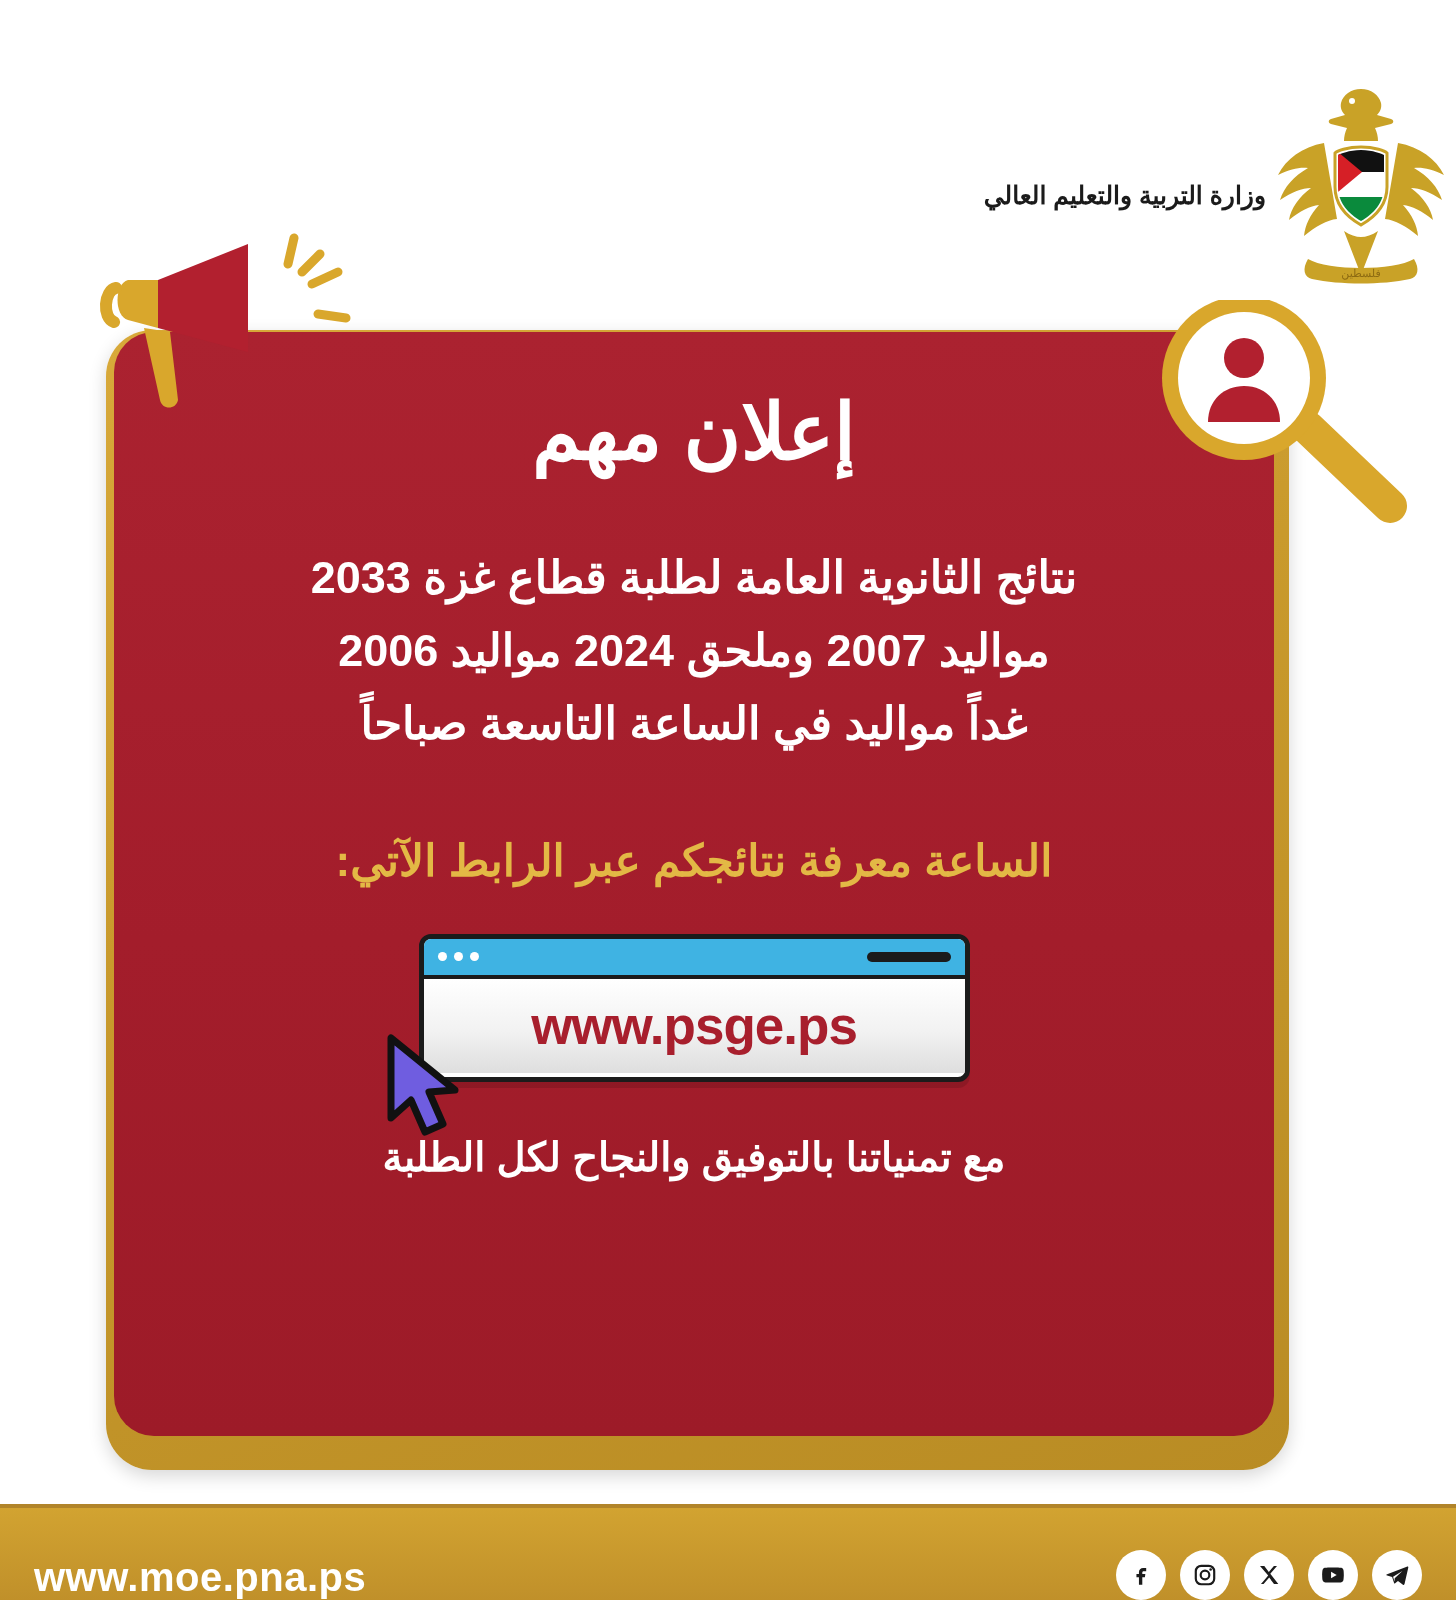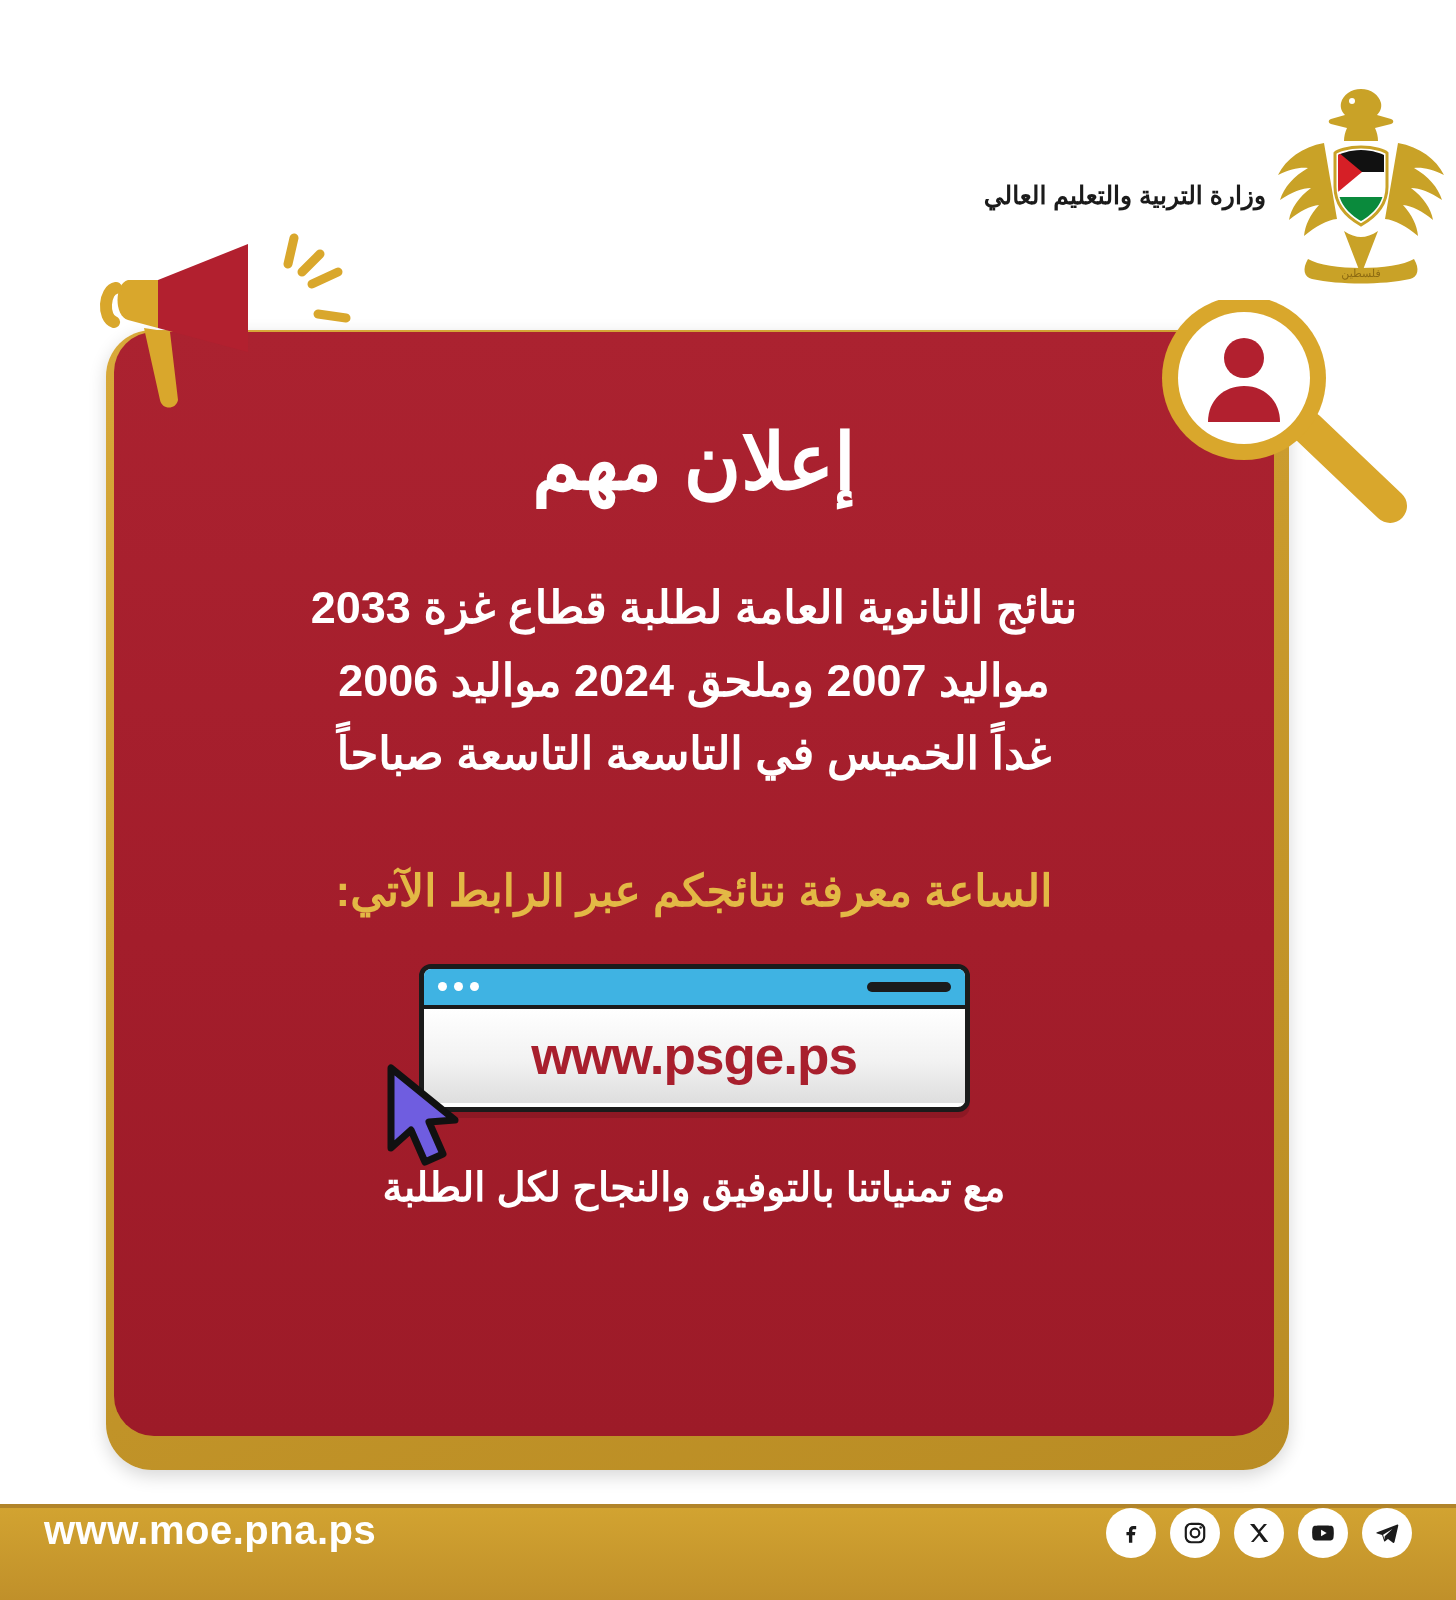--- a/index.html
+++ b/index.html
@@ -90,21 +90,21 @@
     position: absolute;
     left: 114px;
     top: 332px;
     width: 1160px;
     height: 1104px;
     display: flex;
     flex-direction: column;
     align-items: center;
     text-align: center;
     color: #ffffff;
-    padding-top: 90px;
+    padding-top: 60px;
   }
   .headline {
     font-size: 78px;
     font-weight: bold;
     color: #ffffff;
     letter-spacing: 1px;
     line-height: 1.05;
   }
   .body-lines {
     margin-top: 68px;
@@ -183,23 +183,23 @@
   }
 
   
   .footer {
     position: absolute;
     left: 0; right: 0; bottom: 0;
     height: 96px;
     background: linear-gradient(180deg, #d2a331 0%, #c0902a 100%);
     border-top: 4px solid #b1842a;
     display: flex;
-    align-items: flex-start;
+    align-items: flex-end;
     justify-content: space-between;
-    padding: 0 44px;
+    padding: 0 34px;
     direction: ltr;
   }
   .footer-url {
     font-size: 40px;
     font-weight: bold;
     color: #ffffff;
     letter-spacing: 0.5px;
   }
   .socials { display: flex; gap: 14px; align-items: center; }
   .social {
@@ -278,21 +278,21 @@
       <path d="M68 122 c0 -22 16 -36 36 -36 c20 0 36 14 36 36 z" fill="#b2202f"></path>
     </svg>
   </div>
 
   <div class="content">
     <div class="headline">إعلان مهم</div>
 
     <div class="body-lines">
       <div class="body-line">نتائج الثانوية العامة لطلبة قطاع غزة  2033</div>
       <div class="body-line">مواليد  2007  وملحق  2024  مواليد  2006</div>
-      <div class="body-line">غداً الخميس في التاسعة التاسعة صباحاً</div>
+      <div class="body-line">غداً مواليد في الساعة التاسعة صباحاً</div>
     </div>
 
     <div class="link-prompt">الساعة معرفة نتائجكم عبر الرابط الآتي:</div>
 
     <div class="browser">
       <div class="browser-window">
         <div class="browser-top">
           <span class="dots">
               <i></i>
               <i></i>

